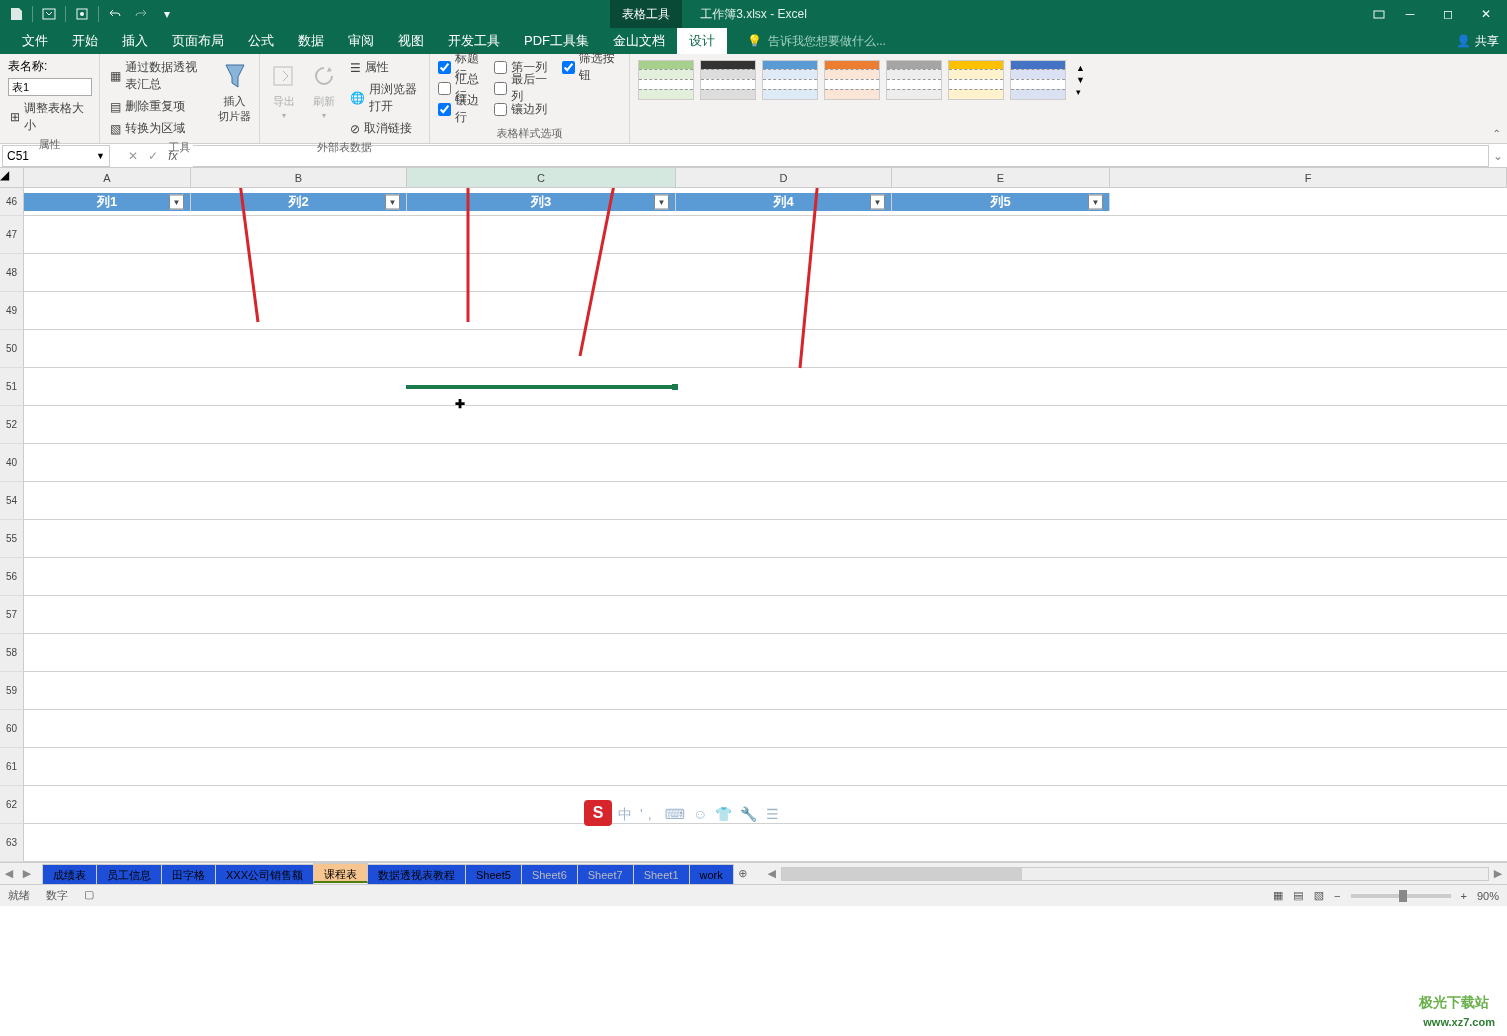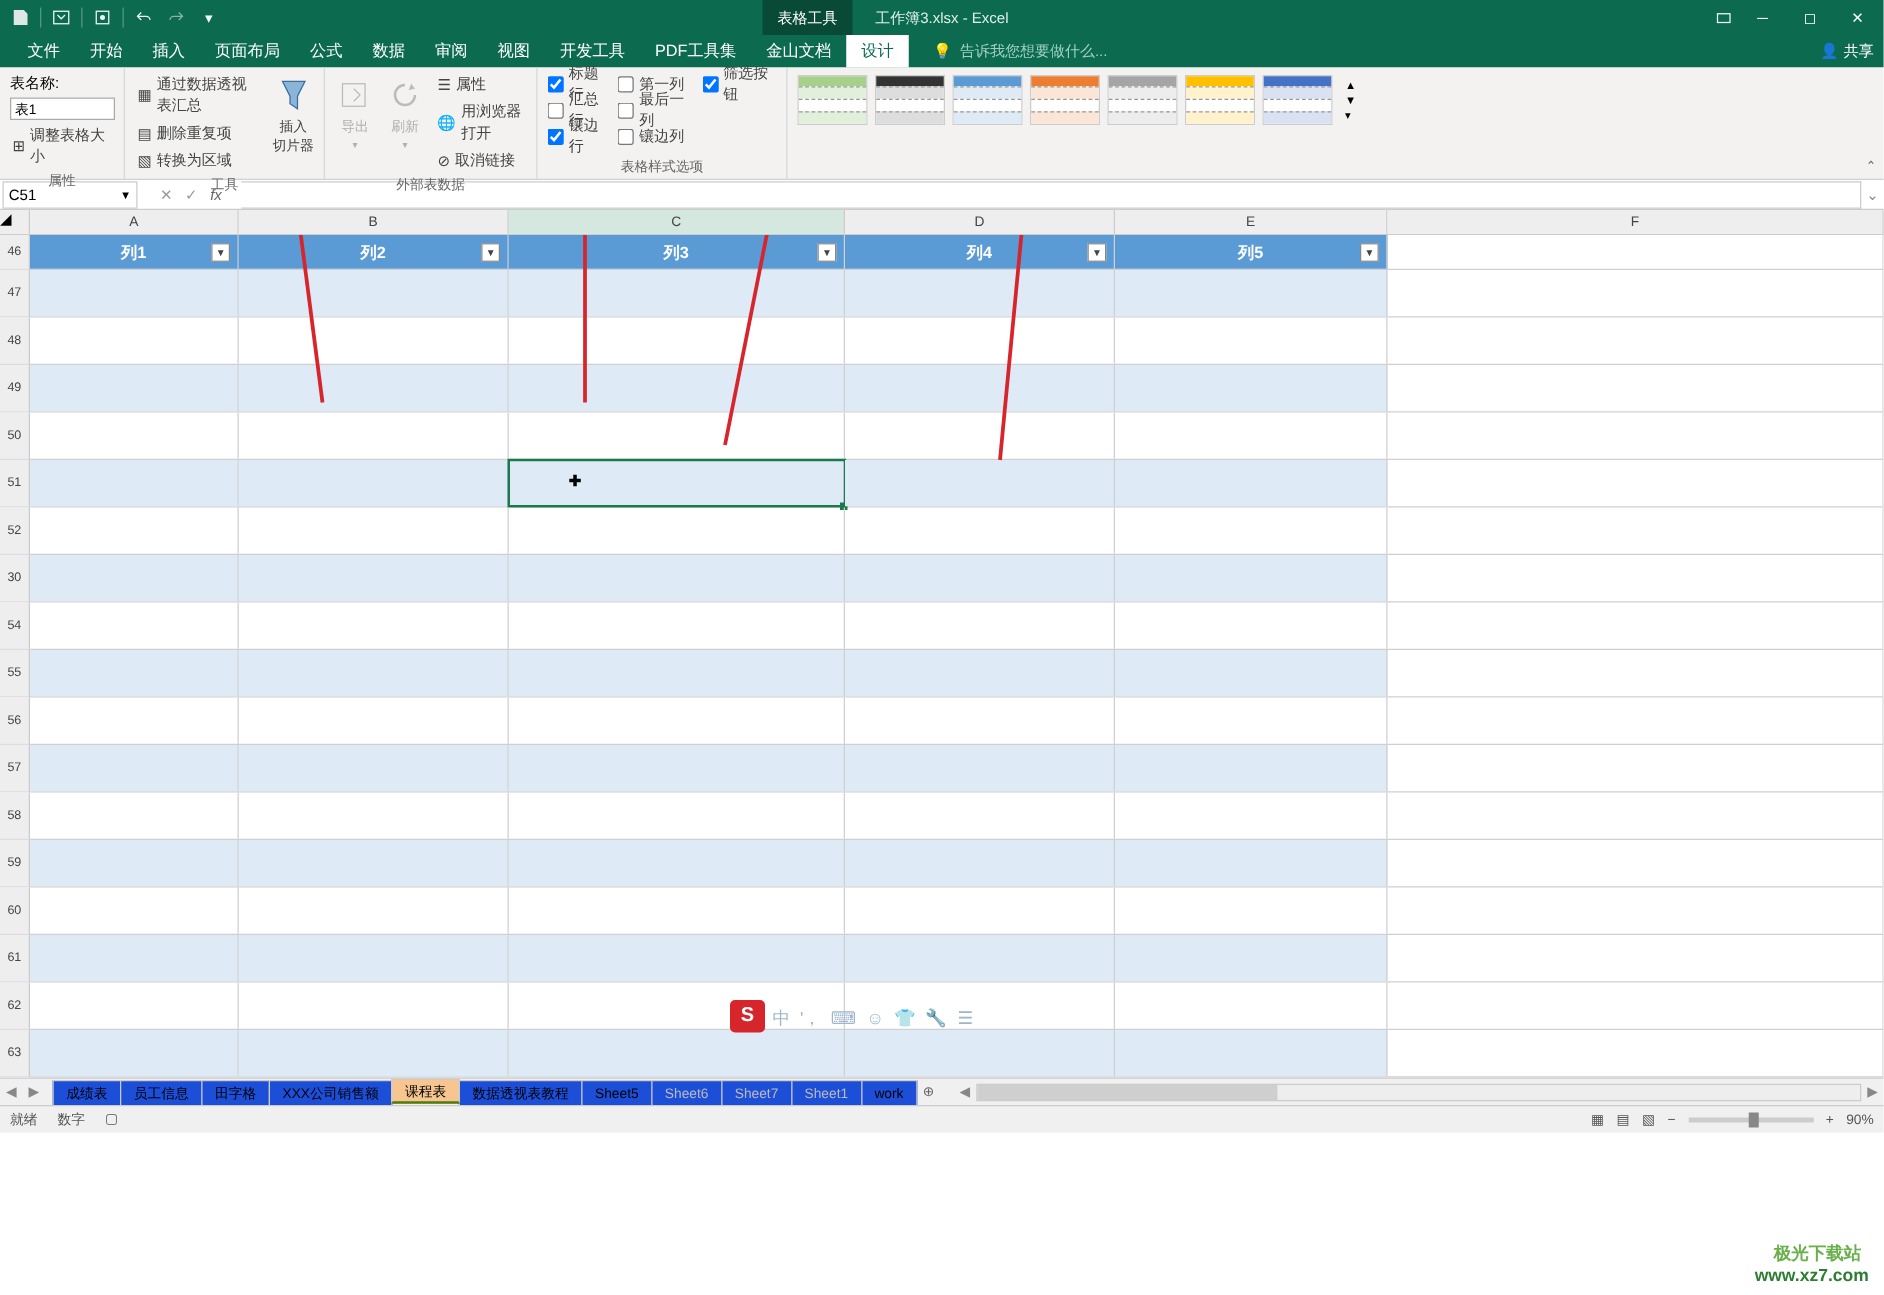--- a/index.html
+++ b/index.html
@@ -53,21 +53,21 @@
   .ch { background:#eee; border-right:1px solid #ccc; text-align:center; font-size:11px; color:#444; line-height:20px;}
   .ch.sel { background:#d5e8df;}
 
   
   .grid-wrap { position:relative; height: 674px; overflow:hidden;}
   .grid { display:flex;}
   .row-hdrs { width:24px;}
   .rh { height:38px; background:#eee; border-right:1px solid #ccc; border-bottom:1px solid #ddd; font-size:10px; color:#444; display:flex; align-items:center; justify-content:center;}
   .rh.first { height:28px;}
   .cells { flex:1; display:flex; flex-direction:column;}
-  .crow { display:flex; height:38px; border-bottom:1px solid #d0d0d0;}
+  .crow { display:flex; height:38px; border-bottom:1px solid #d0d0d0;align-items:center;}
   .crow.first { height:28px;}
   .cell { border-right:1px solid #d0d0d0; position:relative;}
   .thead { background:#5b9bd5; color:#fff; font-size:13px; display:flex; align-items:center; justify-content:center; font-weight:bold;}
   .filter-btn { position:absolute; right:6px; top:50%; transform:translateY(-50%); width:15px; height:15px; background:#fff; border:1px solid #888; display:flex;align-items:center;justify-content:center; font-size:8px; color:#444;}
   .band { background:#deebf7;}
   .selcell { outline:2px solid #1a7a4c; outline-offset:-1px;}
   .sel-handle { position:absolute; right:-3px; bottom:-3px; width:6px; height:6px; background:#1a7a4c;}
   .cursor-cross { position:absolute; font-size:12px; color:#000; font-weight:bold;}
 
   
@@ -87,21 +87,21 @@
 
   
   .status-bar { height:22px; background:#f0f0f0; border-top:1px solid #ccc; display:flex; align-items:center; justify-content:space-between; padding:0 8px; font-size:11px; color:#555;}
   .status-right { display:flex; align-items:center; gap:10px;}
   .zoom-slider { width:100px; height:4px; background:#ccc; position:relative;}
   .zoom-thumb { position:absolute; left:48px; top:-4px; width:8px; height:12px; background:#888;}
 
   
   .wm { position:absolute; font-weight:bold; pointer-events:none;}
   .wm-logo { right:18px; bottom:24px; font-size:14px; color:#6ab04c;}
-  .wm-logo2 { right:12px; bottom:8px; font-size:14px; color:#2e7d32;}
+  .wm-logo2 { right:12px; bottom:8px; font-size:11px; color:#2e7d32;}
 
   
   .ime { position:absolute; left:584px; bottom:36px; width:28px; height:26px; background:#d7252c; color:#fff; border-radius:4px; display:flex;align-items:center;justify-content:center; font-weight:bold; font-size:16px;}
   .ime-icons { position:absolute; left:618px; bottom:38px; display:flex; gap:8px; color:#9db6cc; font-size:14px;}
 </style>
 </head>
 <body>
 
 <div class="titlebar">
   <div class="tb-left">
@@ -379,21 +379,21 @@
 <div class="grid-wrap">
   <div class="grid">
     <div class="row-hdrs" id="row-hdrs">
         <div class="rh first">46</div>
         <div class="rh">47</div>
         <div class="rh">48</div>
         <div class="rh">49</div>
         <div class="rh">50</div>
         <div class="rh">51</div>
         <div class="rh">52</div>
-        <div class="rh">30</div>
+        <div class="rh">40</div>
         <div class="rh">54</div>
         <div class="rh">55</div>
         <div class="rh">56</div>
         <div class="rh">57</div>
         <div class="rh">58</div>
         <div class="rh">59</div>
         <div class="rh">60</div>
         <div class="rh">61</div>
         <div class="rh">62</div>
         <div class="rh">63</div>

